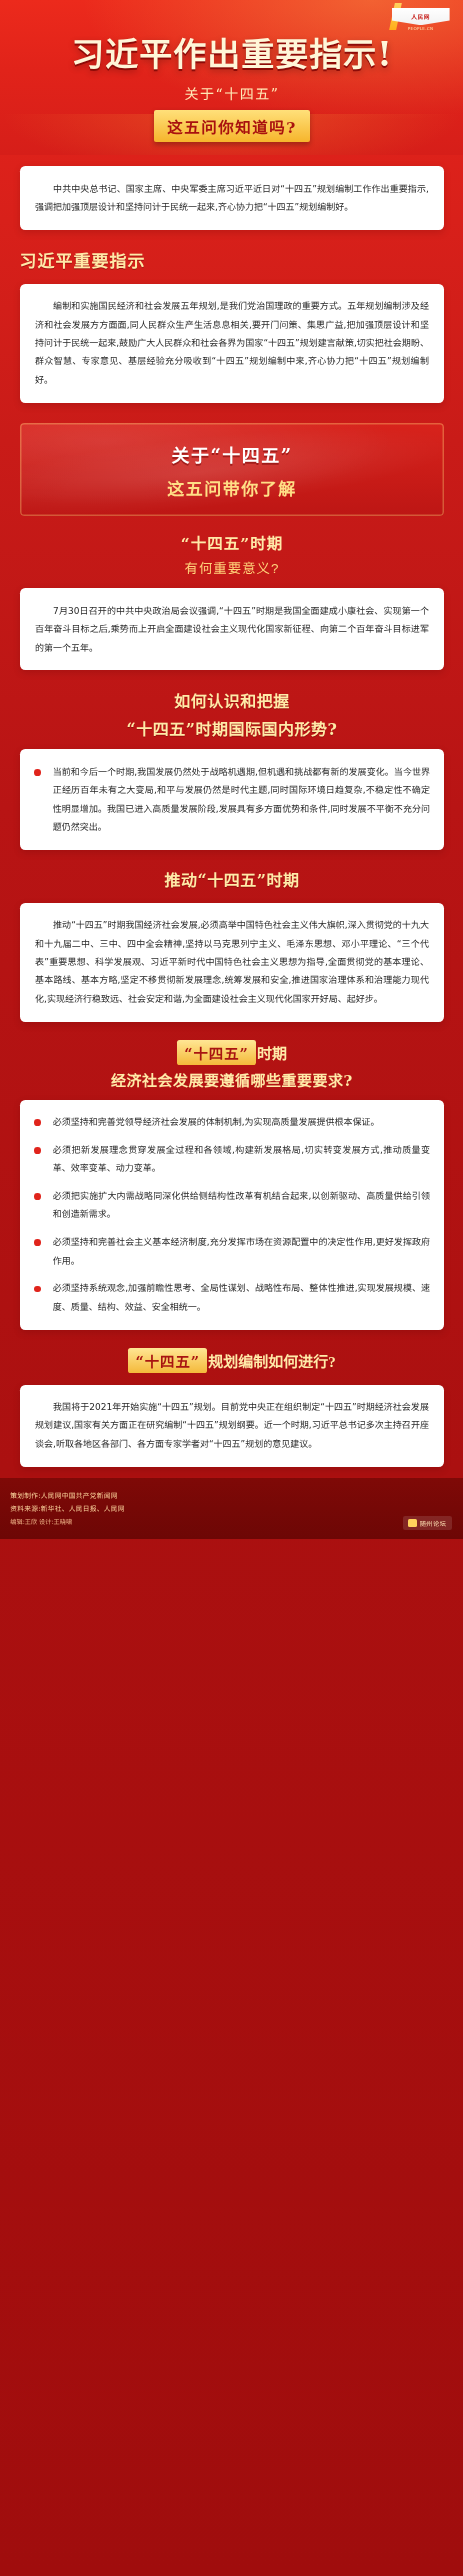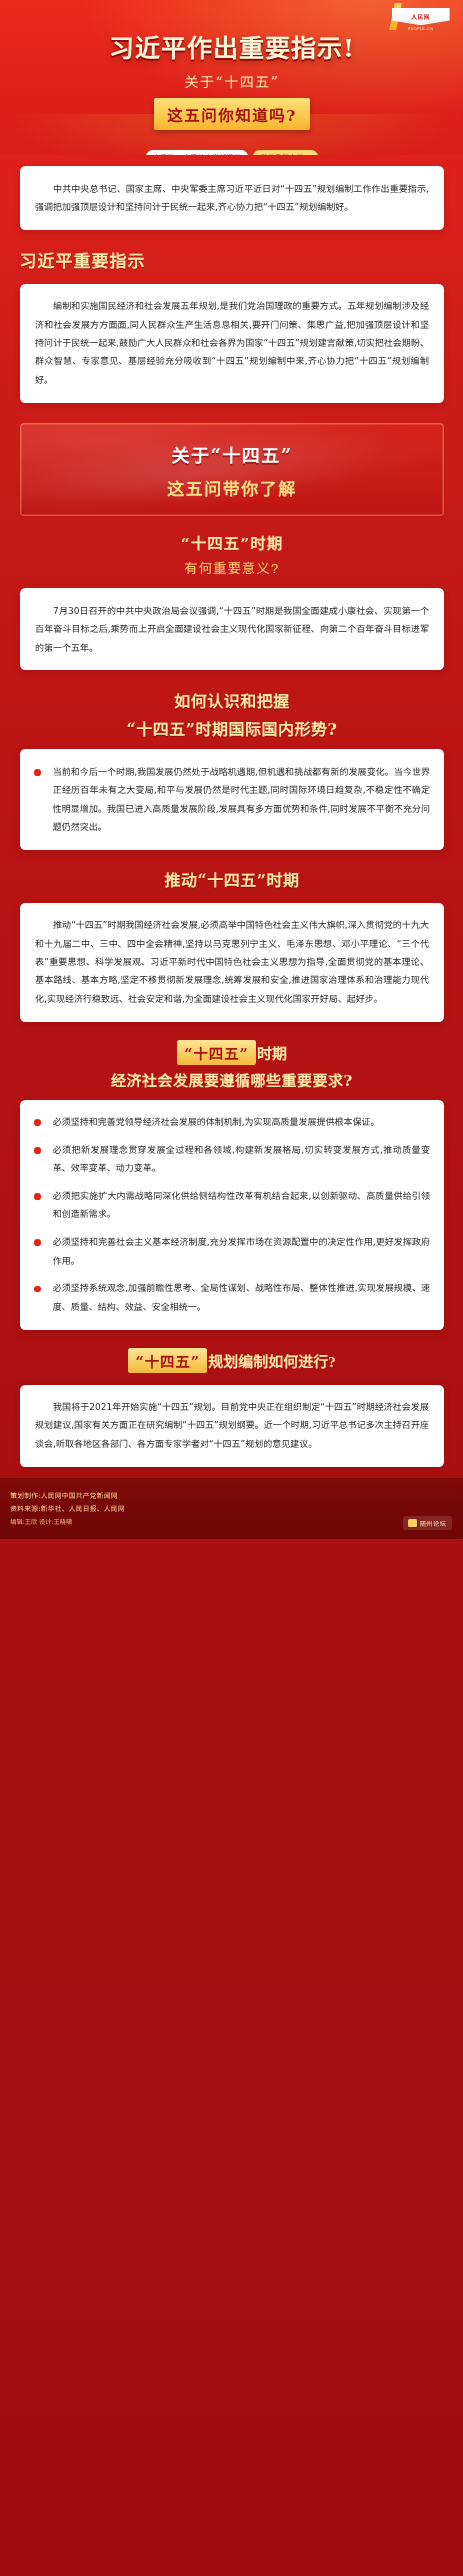--- a/index.html
+++ b/index.html
@@ -76,21 +76,21 @@
   }
 
   .headline {
     position: relative;
     padding-top: 28px;
     text-align: center;
     z-index: 3;
   }
   .headline .l1 {
     font-family: "DejaVu Serif", "Liberation Serif", serif;
-    font-size: 25px;
+    font-size: 33px;
     font-weight: bold;
     color: #fff6d8;
     letter-spacing: 1px;
     text-shadow: 0 1.5px 0 #8d0b08, 0 3.1px 7.2px rgba(0,0,0,.3);
   }
   .headline .l2 {
     margin-top: 7.2px;
     font-size: 14px;
     color: #ffe9b6;
     letter-spacing: 1.5px;
@@ -215,21 +215,21 @@
     color: #ffe9a8;
     font-weight: bold;
     letter-spacing: 1px;
     font-family: "DejaVu Serif", "Liberation Serif", serif;
   }
   .gold-head .gh2 {
     margin-top: 4.1px;
     font-size: 13.4px;
     color: #ffd27a;
     letter-spacing: 1px;
-    font-family: Liberation Mono, monospace;
+    font-family: Liberation Sans, sans-serif;
   }
 
   
   .q-head {
     margin: 17.5px 19.6px 5.2px 19.6px;
     color: #ffeaa8;
     font-family: "DejaVu Serif", "Liberation Serif", serif;
     text-shadow: 0 1px 0 rgba(120,10,8,.55);
   }
   .q-head .q1 {

